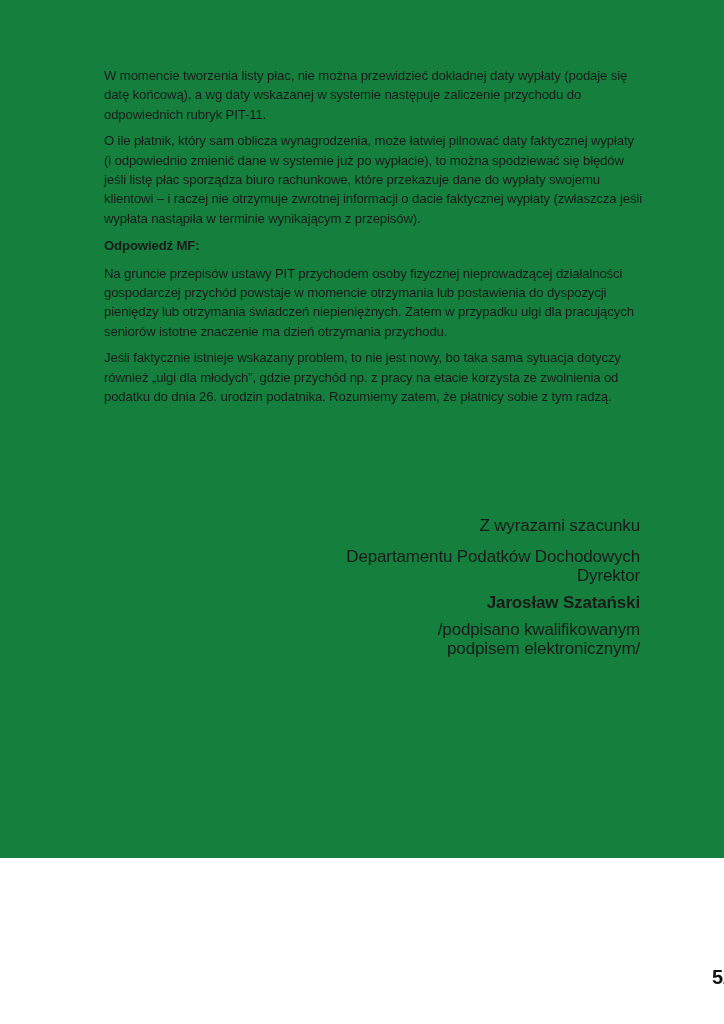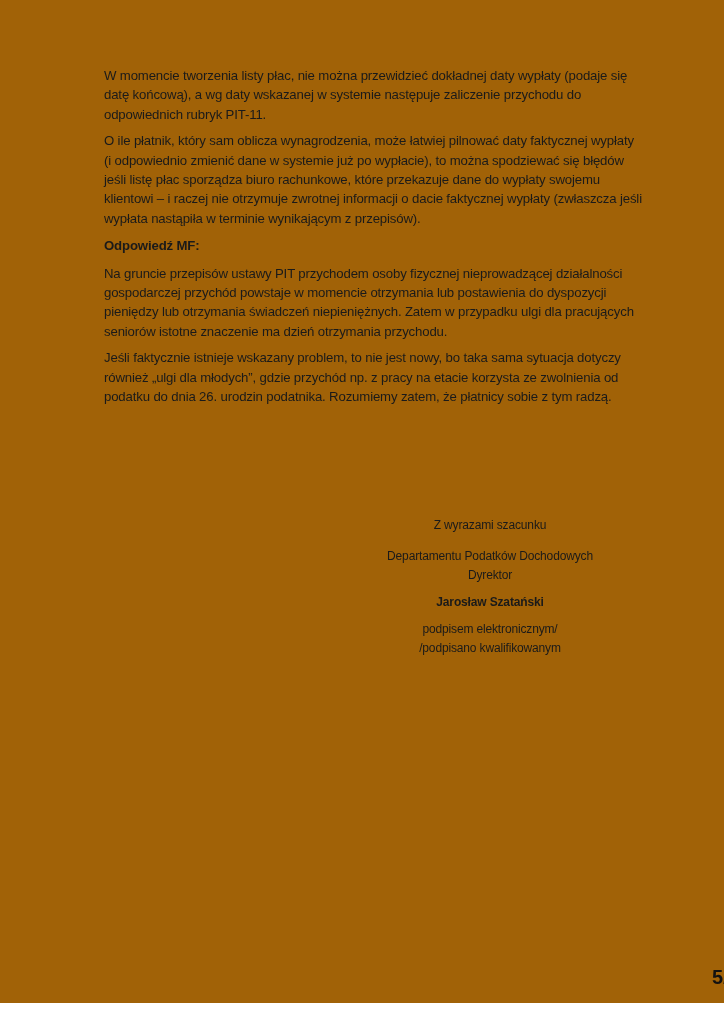--- a/index.html
+++ b/index.html
@@ -12,22 +12,22 @@
       height: 1024px;
       position: relative;
       overflow: hidden;
       font-family: "Liberation Sans", sans-serif;
       color: #1a1a1a;
     }
     .page {
       position: absolute;
       left: 0; top: 0;
       width: 724px;
-      height: 1003px;
-      background: #a16207;
+      height: 858px;
+      background: #15803d;
     }
     .body-text {
       position: absolute;
       left: 104px;
       top: 66px;
       width: 540px;
       font-size: 13.2px;
       line-height: 19.4px;
       letter-spacing: -0.15px;
     }
@@ -36,22 +36,22 @@
     }
     .body-text .heading {
       font-weight: bold;
       margin: 8px 0 8px 0;
     }
     .closing {
       position: absolute;
       left: 340px;
       top: 516px;
       width: 300px;
-      text-align: center;
-      font-size: 12px;
+      text-align: right;
+      font-size: 17px;
       line-height: 19px;
       letter-spacing: -0.15px;
     }
     .closing .greeting {
       margin: 0 0 12px 0;
     }
     .closing .title-line { margin: 0; }
     .closing .name {
       font-weight: bold;
       margin: 8px 0 8px 0;
@@ -78,20 +78,20 @@
     <p class="heading">Odpowiedź MF:</p>
     <p>Na gruncie przepisów ustawy PIT przychodem osoby fizycznej nieprowadzącej działalności gospodarczej przychód powstaje w momencie otrzymania lub postawienia do dyspozycji pieniędzy lub otrzymania świadczeń niepieniężnych. Zatem w przypadku ulgi dla pracujących seniorów istotne znaczenie ma dzień otrzymania przychodu.</p>
     <p>Jeśli faktycznie istnieje wskazany problem, to nie jest nowy, bo taka sama sytuacja dotyczy również „ulgi dla młodych”, gdzie przychód np. z pracy na etacie korzysta ze zwolnienia od podatku do dnia 26. urodzin podatnika. Rozumiemy zatem, że płatnicy sobie z tym radzą.</p>
   </div>
 
   <div class="closing">
     <p class="greeting">Z wyrazami szacunku</p>
     <p class="title-line">Departamentu Podatków Dochodowych</p>
     <p class="title-line">Dyrektor</p>
     <p class="name">Jarosław Szatański</p>
+    <p class="sig">/podpisano kwalifikowanym</p>
     <p class="sig">podpisem elektronicznym/</p>
-    <p class="sig">/podpisano kwalifikowanym</p>
   </div>
 
   <div class="page-number">
     <span class="current">5</span><span class="total">/5</span>
   </div>
 </div>
 
 </body></html>

